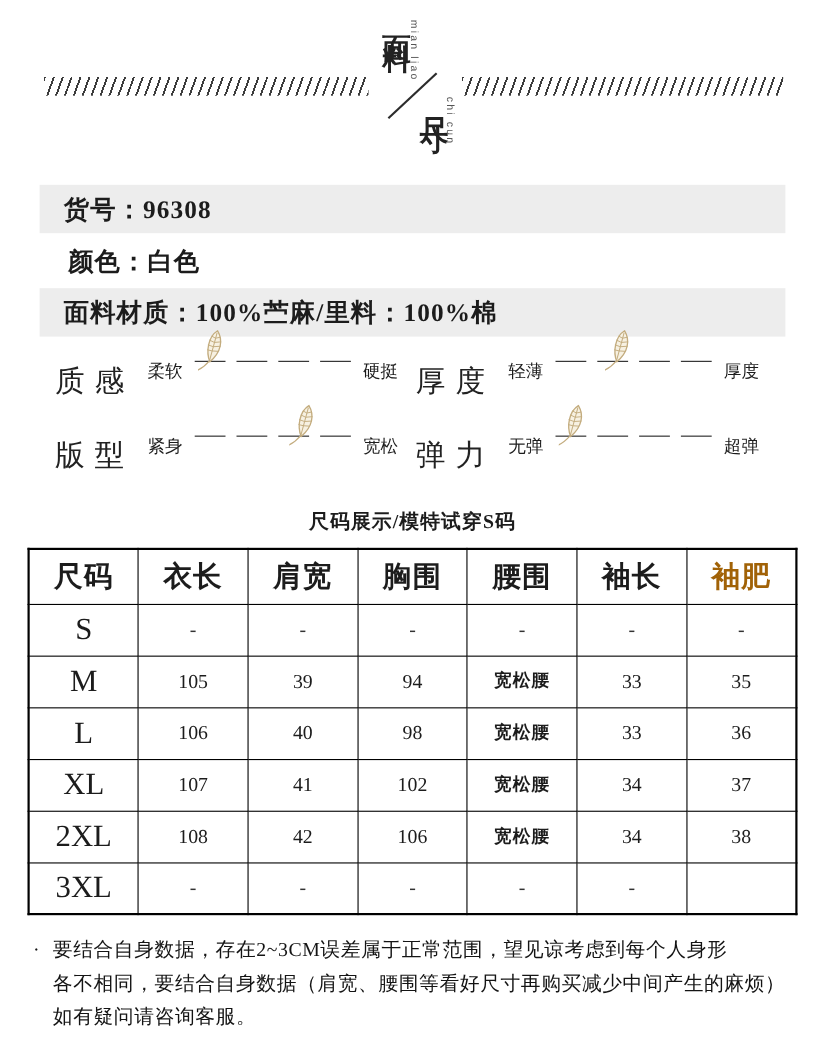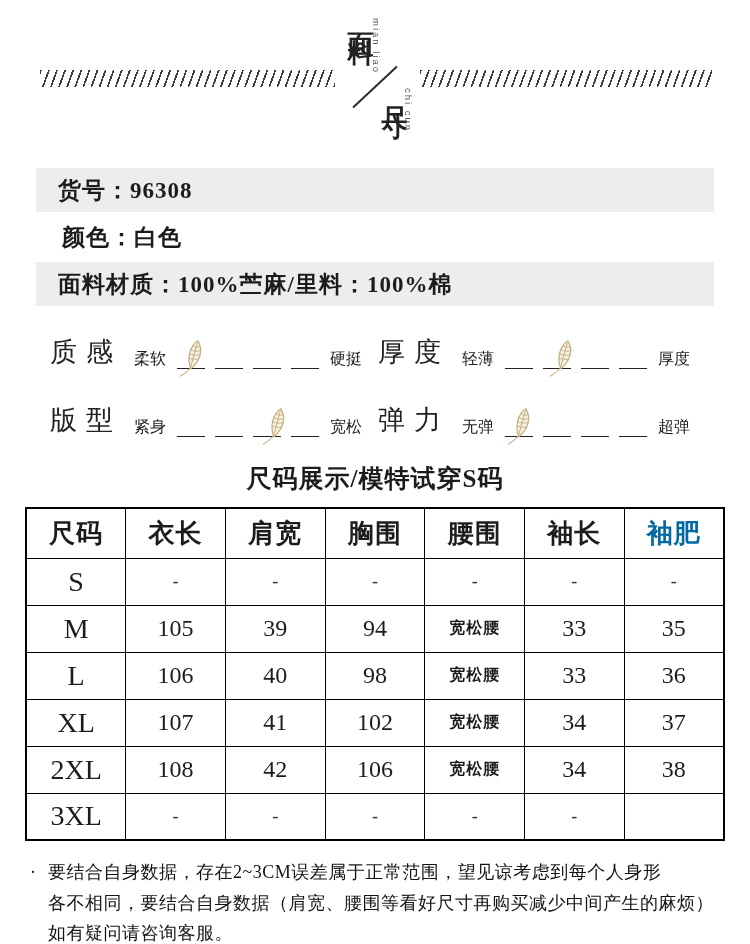--- a/index.html
+++ b/index.html
@@ -43,39 +43,39 @@
     padding-left:22px; font-size:23px; font-weight:700; letter-spacing:1px;
   }
   .info-row:nth-child(odd) { background:#ededed; }
   .info-row:nth-child(even) { background:#ffffff; padding-left:26px; }
 
   
   .scales {
     margin-top:22px; display:grid; grid-template-columns:1fr 1fr;
     row-gap:26px; padding:0 44px 0 50px;
   }
-  .scale { display:flex; align-items:flex-end; height:42px; }
+  .scale { display:flex; align-items:flex-start; height:42px; }
   .scale-label { font-size:27px; letter-spacing:9px; color:#222; white-space:nowrap; width:82px; }
   .scale-min, .scale-max { font-size:16px; font-weight:400; white-space:nowrap; }
   .scale-min { margin:0 6px 0 2px; }
   .scale-max { margin-left:6px; }
   .scale-line { position:relative; width:152px; height:2px; display:flex; }
   .scale-seg { flex:1; border-top:1.7px solid #222; margin:0 5px; }
   .feather { position:absolute; top:-30px; width:27px; height:44px; }
 
   
-  .size-title { margin-top:24px; text-align:center; font-size:25px; font-weight:700; letter-spacing:1px; }
+  .size-title { margin-top:24px; text-align:center; font-size:18px; font-weight:700; letter-spacing:1px; }
   table.size-table {
     margin:12px 25px 0 25px; width:700px; table-layout:fixed;
     border-collapse:collapse; border:2.5px solid #000; text-align:center;
   }
   table.size-table th, table.size-table td { border:1.6px solid #000; overflow:hidden; }
   table.size-table th { height:50px; font-size:26px; font-weight:700; letter-spacing:1px; }
-  table.size-table th.muted { color:#0369a1; }
-  table.size-table td { height:47px; font-size:24px; }
+  table.size-table th.muted { color:#a16207; }
+  table.size-table td { height:47px; font-size:18px; }
   table.size-table td.size-cell { font-size:28px; }
   table.size-table td.text-cell { font-size:16px; font-weight:700; letter-spacing:1px; }
   table.size-table td.dash-cell { font-size:18px; color:#333; }
 
   
   .notes { margin:16px 28px 0 30px; font-size:18px; line-height:30.5px; color:#141414; letter-spacing:0.5px; }
   .note-line { display:flex; }
   .note-bullet { width:18px; flex:0 0 18px; text-align:left; }
   .note-text { flex:1; white-space:nowrap; }
 </style>

